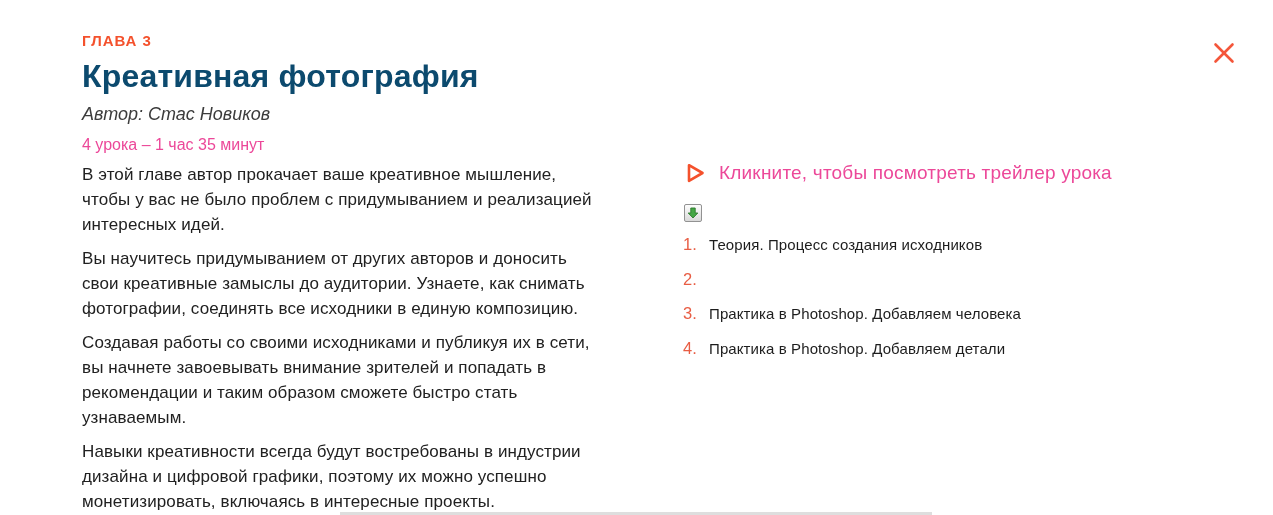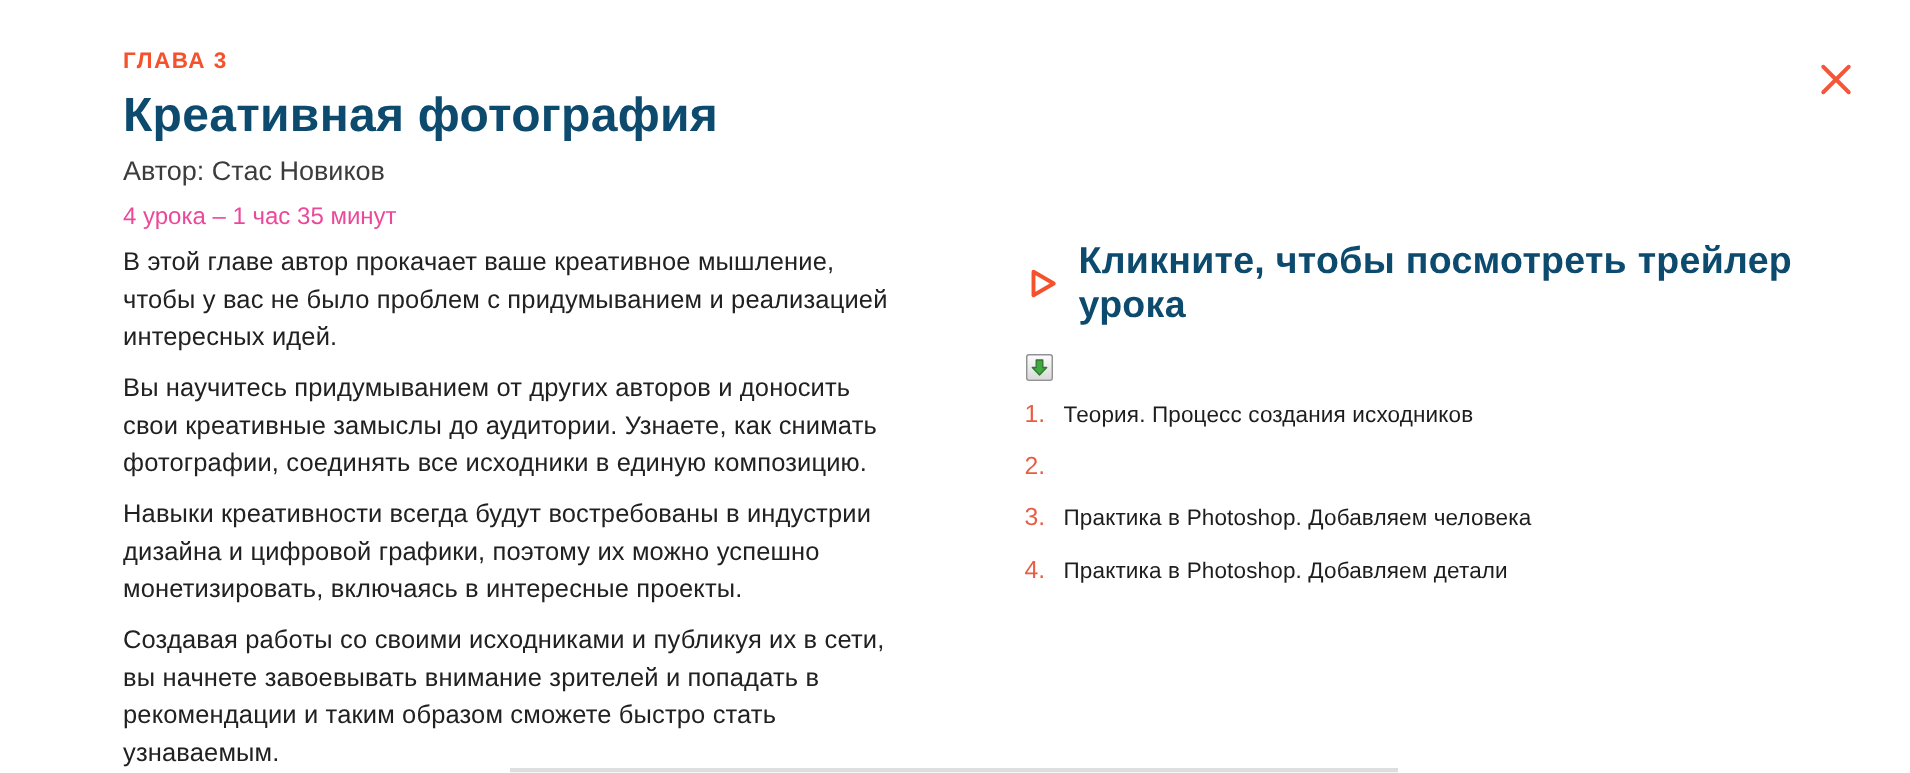--- a/index.html
+++ b/index.html
@@ -25,21 +25,21 @@
     color: #f4512c; font-size: 15px; font-weight: 700;
     letter-spacing: 1px;
   }
   .title {
     margin-top: 9px;
     color: #0c4a6e; font-size: 32px; font-weight: 700;
     letter-spacing: 0.2px;
   }
   .author {
     margin-top: 9px;
-    color: #3c3c3c; font-size: 18px; font-weight: 400;
+    color: #3c3c3c; font-size: 18px; font-weight: 400; font-style: italic;
   }
   .duration {
     margin-top: 11px;
     color: #ec4899; font-size: 16px; font-weight: 400;
   }
 
   
   .description {
     position: absolute; left: 82px; top: 162px; width: 522px;
     color: #212121; font-size: 17px; line-height: 25px;
@@ -48,21 +48,21 @@
   .description p { margin-bottom: 9px; }
 
   
   .right-col { position: absolute; left: 683px; top: 160px; width: 545px; }
   .trailer-link {
     display: flex; align-items: center; gap: 12px;
     text-decoration: none; cursor: pointer;
   }
   .trailer-link .play-wrap { flex: 0 0 auto; display: flex; }
   .trailer-label {
-    color: #0c4a6e; font-size: 25px; font-weight: 700;
+    color: #ec4899; font-size: 19px; font-weight: 400;
     letter-spacing: 0.2px;
   }
   .img-placeholder {
     margin-top: 18px; margin-left: 1px;
     width: 18px; height: 18px;
     border: 1px solid #929292; border-radius: 2px;
     background: linear-gradient(#fdfdfd, #d9d9d9);
     display: flex; align-items: center; justify-content: center;
     cursor: pointer;
   }
@@ -101,22 +101,22 @@
   <header class="header">
     <div class="chapter-label">ГЛАВА 3</div>
     <h1 class="title">Креативная фотография</h1>
     <div class="author">Автор: Стас Новиков</div>
     <div class="duration">4 урока – 1 час 35 минут</div>
   </header>
 
   <section class="description">
     <p>В этой главе автор прокачает ваше креативное мышление, чтобы у вас не было проблем с придумыванием и реализацией интересных идей.</p>
     <p>Вы научитесь придумыванием от других авторов и доносить свои креативные замыслы до аудитории. Узнаете, как снимать фотографии, соединять все исходники в единую композицию.</p>
+    <p>Создавая работы со своими исходниками и публикуя их в сети, вы начнете завоевывать внимание зрителей и попадать в рекомендации и таким образом сможете быстро стать узнаваемым.</p>
     <p>Навыки креативности всегда будут востребованы в индустрии дизайна и цифровой графики, поэтому их можно успешно монетизировать, включаясь в интересные проекты.</p>
-    <p>Создавая работы со своими исходниками и публикуя их в сети, вы начнете завоевывать внимание зрителей и попадать в рекомендации и таким образом сможете быстро стать узнаваемым.</p>
   </section>
 
   <aside class="right-col">
 
     <a class="trailer-link">
       <span class="play-wrap">
         <svg width="24" height="26" viewBox="0 0 24 26">
           <path d="M6 5.2 L19.5 13 L6 20.8 Z" fill="none" stroke="#f4512c" stroke-width="2.6" stroke-linejoin="round"></path>
         </svg>
       </span>

